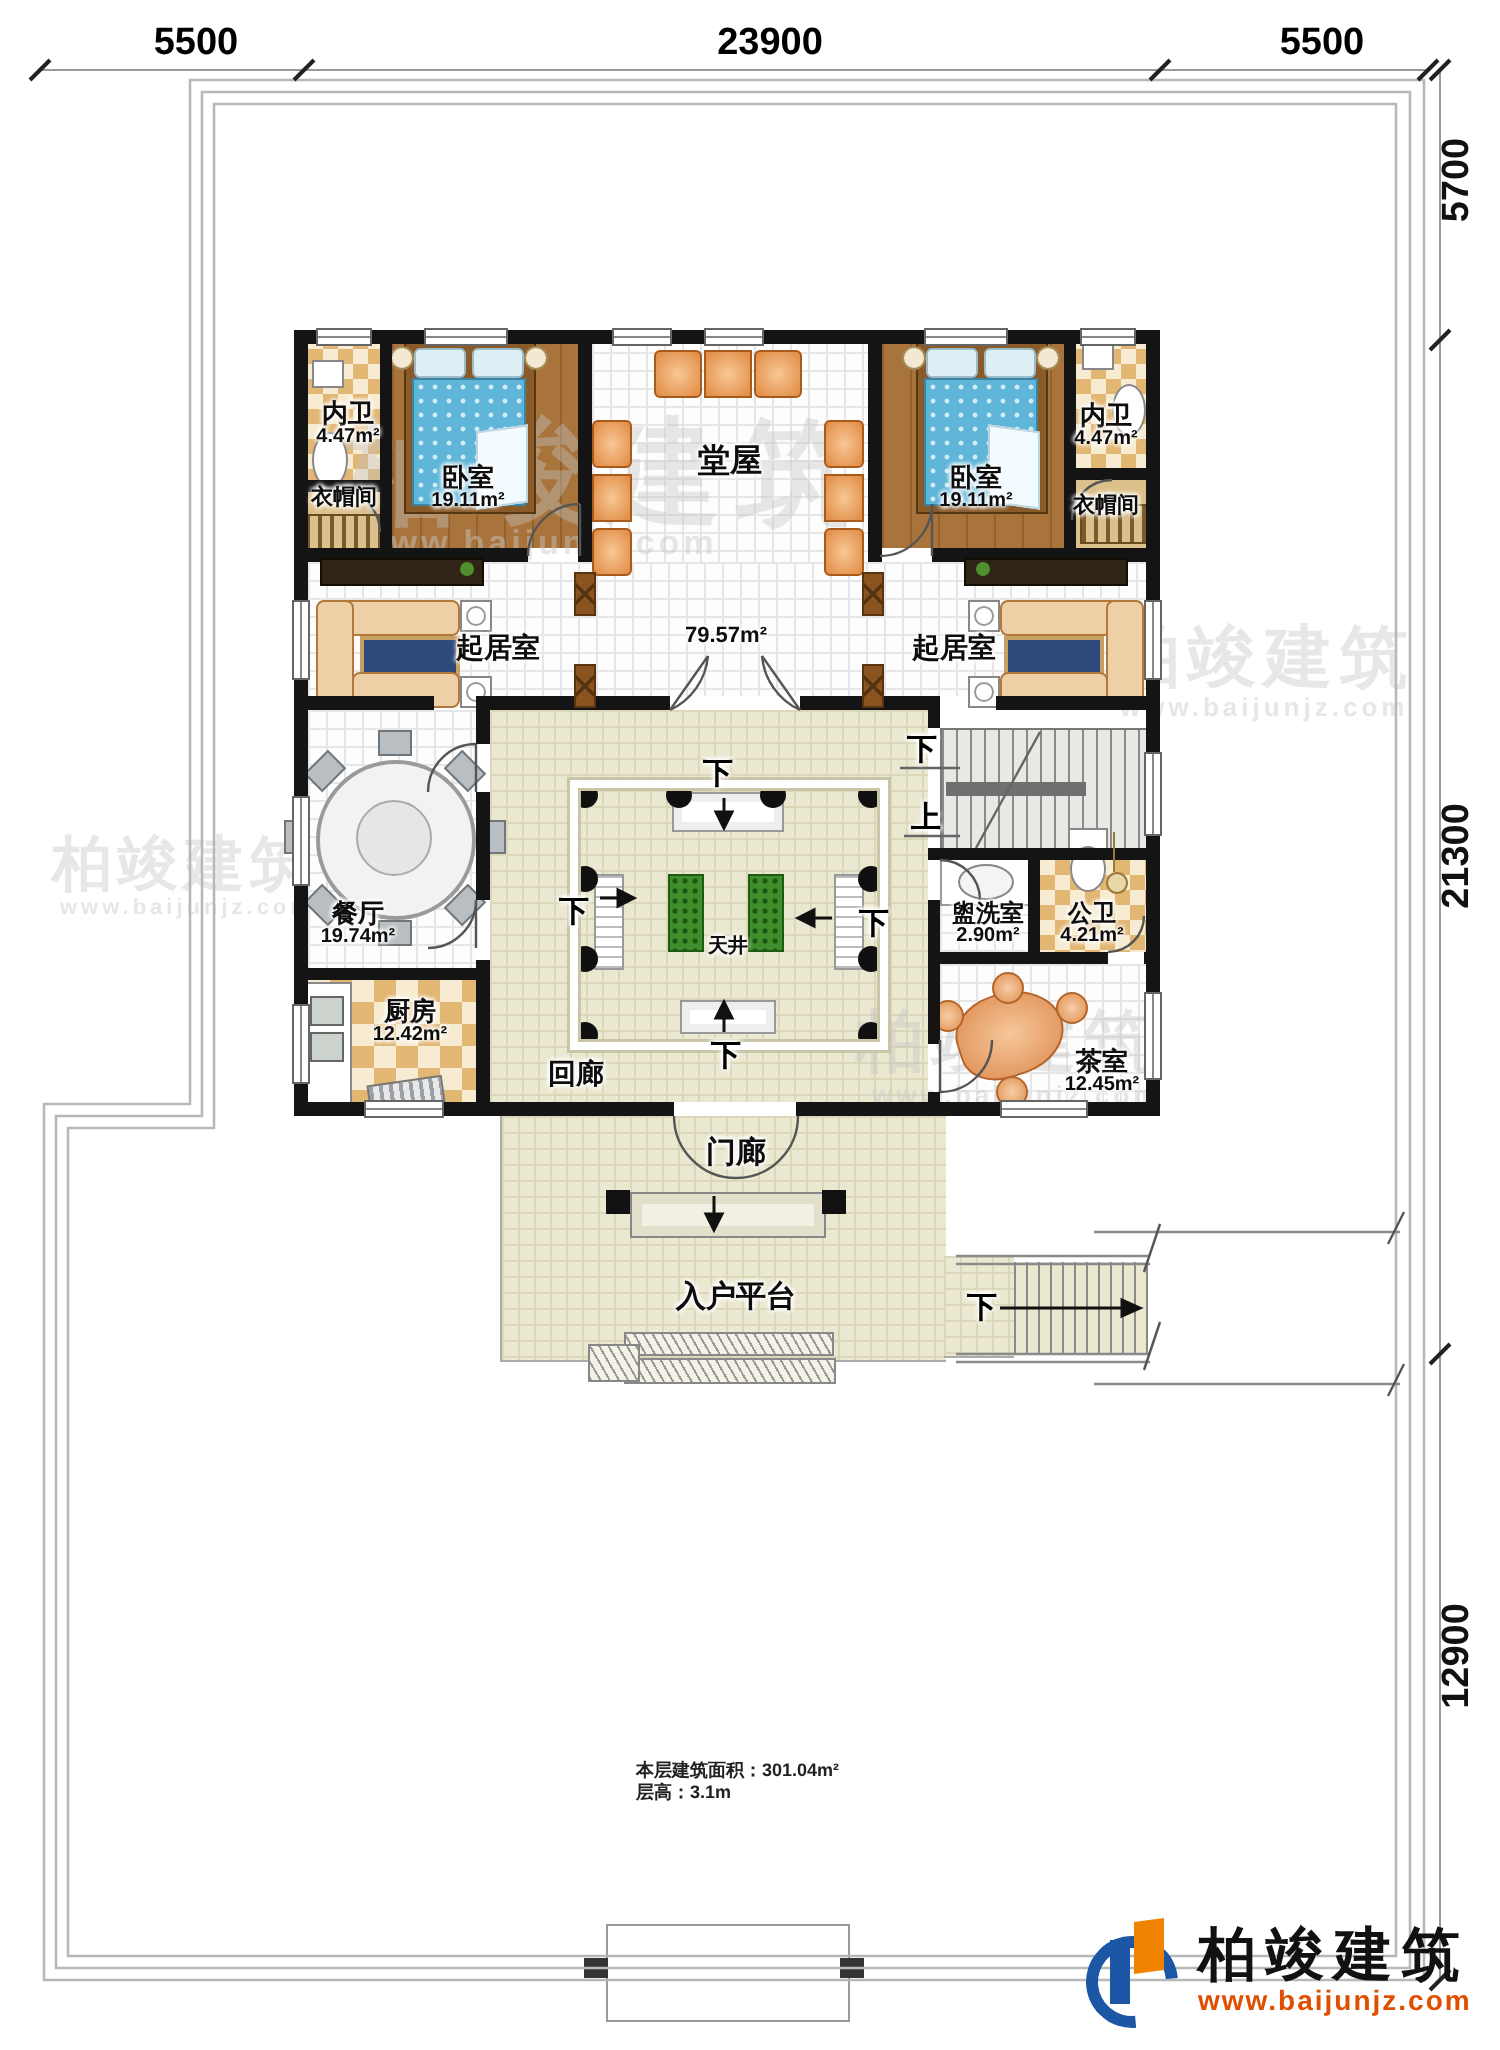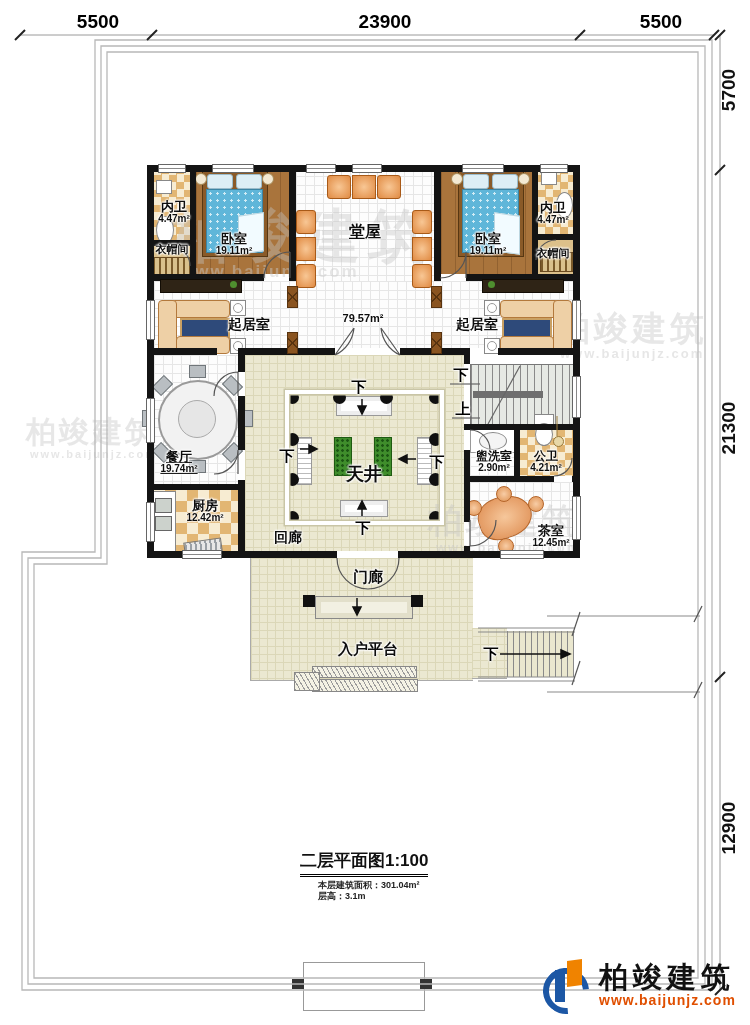--- a/index.html
+++ b/index.html
@@ -355,30 +355,30 @@
   </div>
   <div class="rlbl" style="left:249px;top:324px;">
     <span class="rname" style="font-size:14px;">起居室</span>
   </div>
   <div class="rlbl" style="left:363px;top:319px;">
     <span class="rarea" style="font-size:11px;">79.57m²</span>
   </div>
   <div class="rlbl" style="left:477px;top:324px;">
     <span class="rname" style="font-size:14px;">起居室</span>
   </div>
-  <div class="rlbl" style="left:179px;top:462px;text-decoration:underline;">
+  <div class="rlbl" style="left:179px;top:462px;">
     <span class="rname">餐厅</span>
     <span class="rarea">19.74m²</span>
   </div>
   <div class="rlbl" style="left:205px;top:511px;">
     <span class="rname">厨房</span>
     <span class="rarea">12.42m²</span>
   </div>
   <div class="rlbl" style="left:364px;top:458px;">
-    <span class="rname" style="font-size:18px;margin-top:32px;">天井</span>
+    <span class="rname" style="font-size:10px;margin-top:32px;">天井</span>
   </div>
   <div class="rlbl" style="left:288px;top:537px;">
     <span class="rname" style="font-size:14px;">回廊</span>
   </div>
   <div class="rlbl" style="left:494px;top:462px;">
     <span class="rname" style="font-size:12px;">盥洗室</span>
     <span class="rarea">2.90m²</span>
   </div>
   <div class="rlbl" style="left:546px;top:462px;">
     <span class="rname" style="font-size:12px;">公卫</span>
@@ -396,21 +396,20 @@
   </div>
 
   <div class="mk" style="left:359px;top:387px;">下</div>
   <div class="mk" style="left:287px;top:456px;">下</div>
   <div class="mk" style="left:437px;top:462px;">下</div>
   <div class="mk" style="left:363px;top:528px;">下</div>
   <div class="mk" style="left:461px;top:375px;">下</div>
   <div class="mk" style="left:463px;top:409px;">上</div>
   <div class="mk" style="left:491px;top:654px;">下</div>
 
-  <div class="abs" style="left:300px;top:849px;z-index:60;font-weight:bold;font-size:17px;border-bottom:3px double #000;padding-bottom:2px;">二层平面图1:100</div>
   <div class="abs" style="left:318px;top:879px;z-index:60;font-size:9px;font-weight:bold;color:#222;">本层建筑面积：301.04m²</div>
   <div class="abs" style="left:318px;top:890px;z-index:60;font-size:9px;font-weight:bold;color:#222;">层高：3.1m</div>
 
   <div class="abs" style="left:543px;top:956px;width:52px;height:60px;z-index:60;">
     <span class="abs" style="left:0;top:12px;width:34px;height:34px;border:6px solid #1c57a5;border-radius:50%;border-right-color:transparent;transform:rotate(40deg);"></span>
     <span class="abs" style="left:24px;top:4px;width:15px;height:26px;background:#f08300;transform:skewY(-8deg);"></span>
     <span class="abs" style="left:12px;top:14px;width:10px;height:32px;background:#1c57a5;"></span>
   </div>
   <div class="abs" style="left:599px;top:958px;z-index:60;font-size:29px;font-weight:bold;letter-spacing:5px;color:#111;">柏竣建筑</div>
   <div class="abs" style="left:599px;top:992px;z-index:60;font-size:14px;font-weight:bold;letter-spacing:1px;color:#e04f00;">www.baijunjz.com</div>

